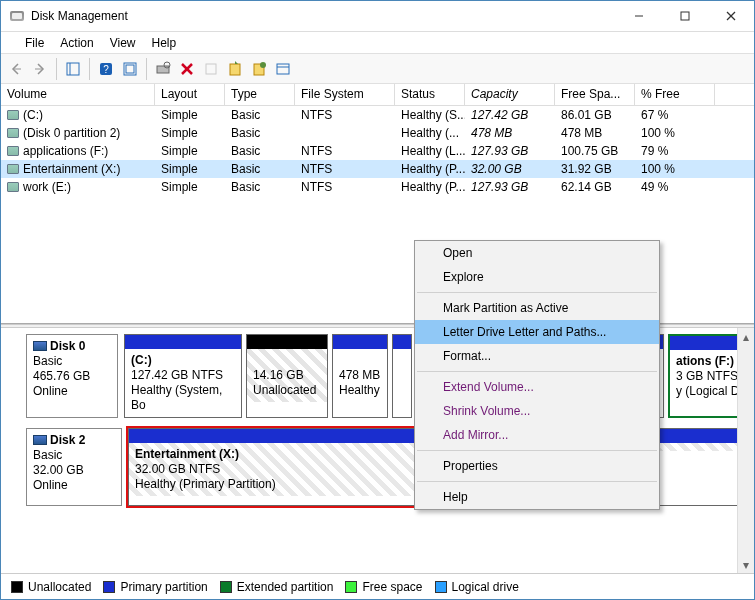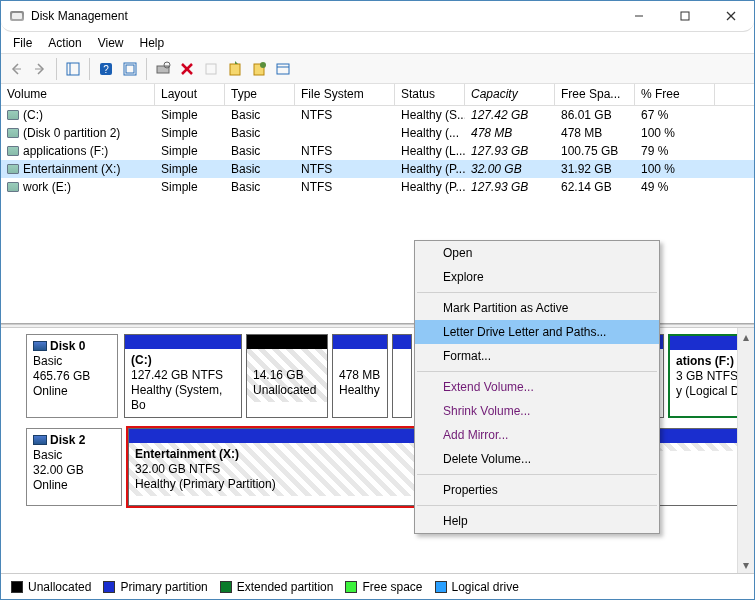--- a/index.html
+++ b/index.html
@@ -16,21 +16,20 @@
     display: flex;
     flex-direction: column;
   }
   .titlebar {
     height: 31px;
     display: flex;
     align-items: center;
     padding-left: 8px;
     border-bottom: 1px solid #ddd;
     background: #fff;
-    border-radius: 11px;
   }
   .titlebar .ico {
     width: 16px; height: 16px;
     margin-right: 6px;
     display: inline-block;
     position: relative;
   }
   .disk-ico::before {
     content:""; position:absolute; left:1px; top:3px; width:14px; height:10px;
     background: linear-gradient(#888,#aaa); border-radius:2px;
@@ -44,21 +43,21 @@
   .winbtn {
     width: 46px; height: 100%;
     display: flex; align-items: center; justify-content: center;
     color: #444;
   }
   .winbtn svg { width: 10px; height: 10px; }
   .menubar {
     height: 22px;
     display: flex;
     align-items: center;
-    padding: 0 4px;
+    padding: 0 16px;
     border-bottom: 1px solid #e0e0e0;
   }
   .menubar .menu {
     padding: 2px 8px;
   }
   .toolbar {
     height: 30px;
     display: flex;
     align-items: center;
     gap: 2px;
@@ -482,18 +481,17 @@
   <div class="mi">Open</div>
   <div class="mi">Explore</div>
   <div class="sep"></div>
   <div class="mi">Mark Partition as Active</div>
   <div class="mi hl">Letter Drive Letter and Paths...</div>
   <div class="mi">Format...</div>
   <div class="sep"></div>
   <div class="mi dis">Extend Volume...</div>
   <div class="mi dis">Shrink Volume...</div>
   <div class="mi dis">Add Mirror...</div>
-  <div class="mi">Delete Volume...</div>
   <div class="sep"></div>
   <div class="mi">Properties</div>
   <div class="sep"></div>
   <div class="mi">Help</div>
 </div>
 
 </body></html>

